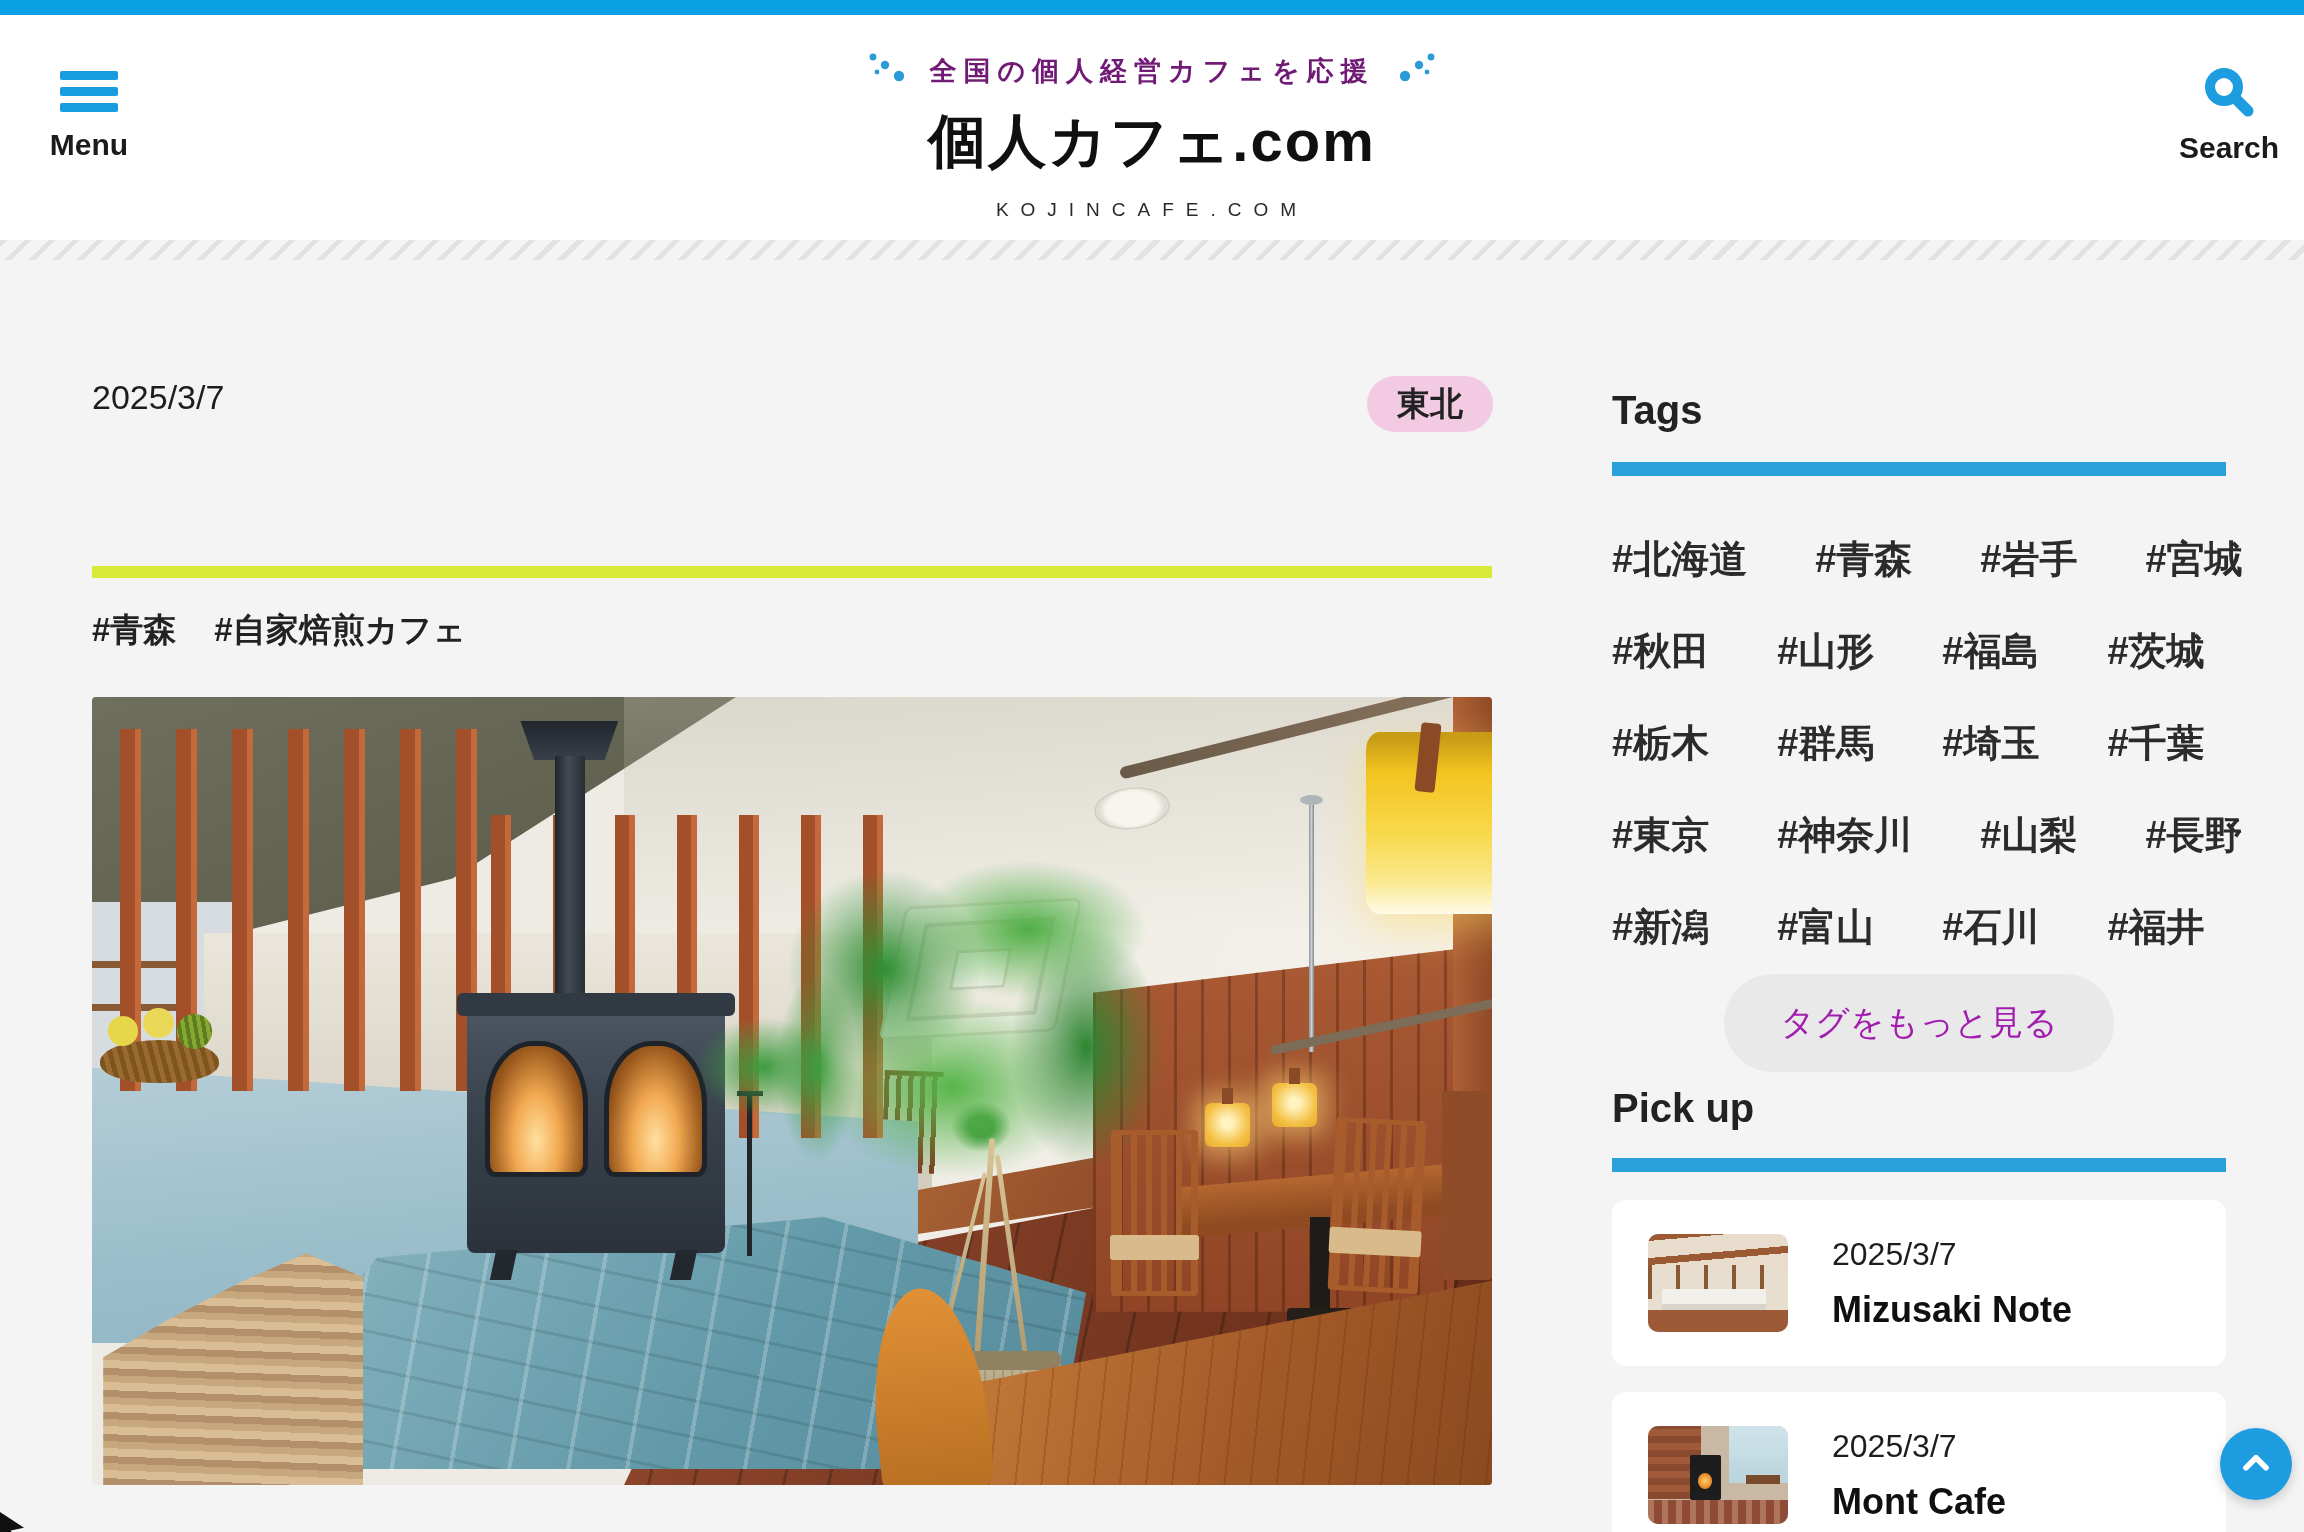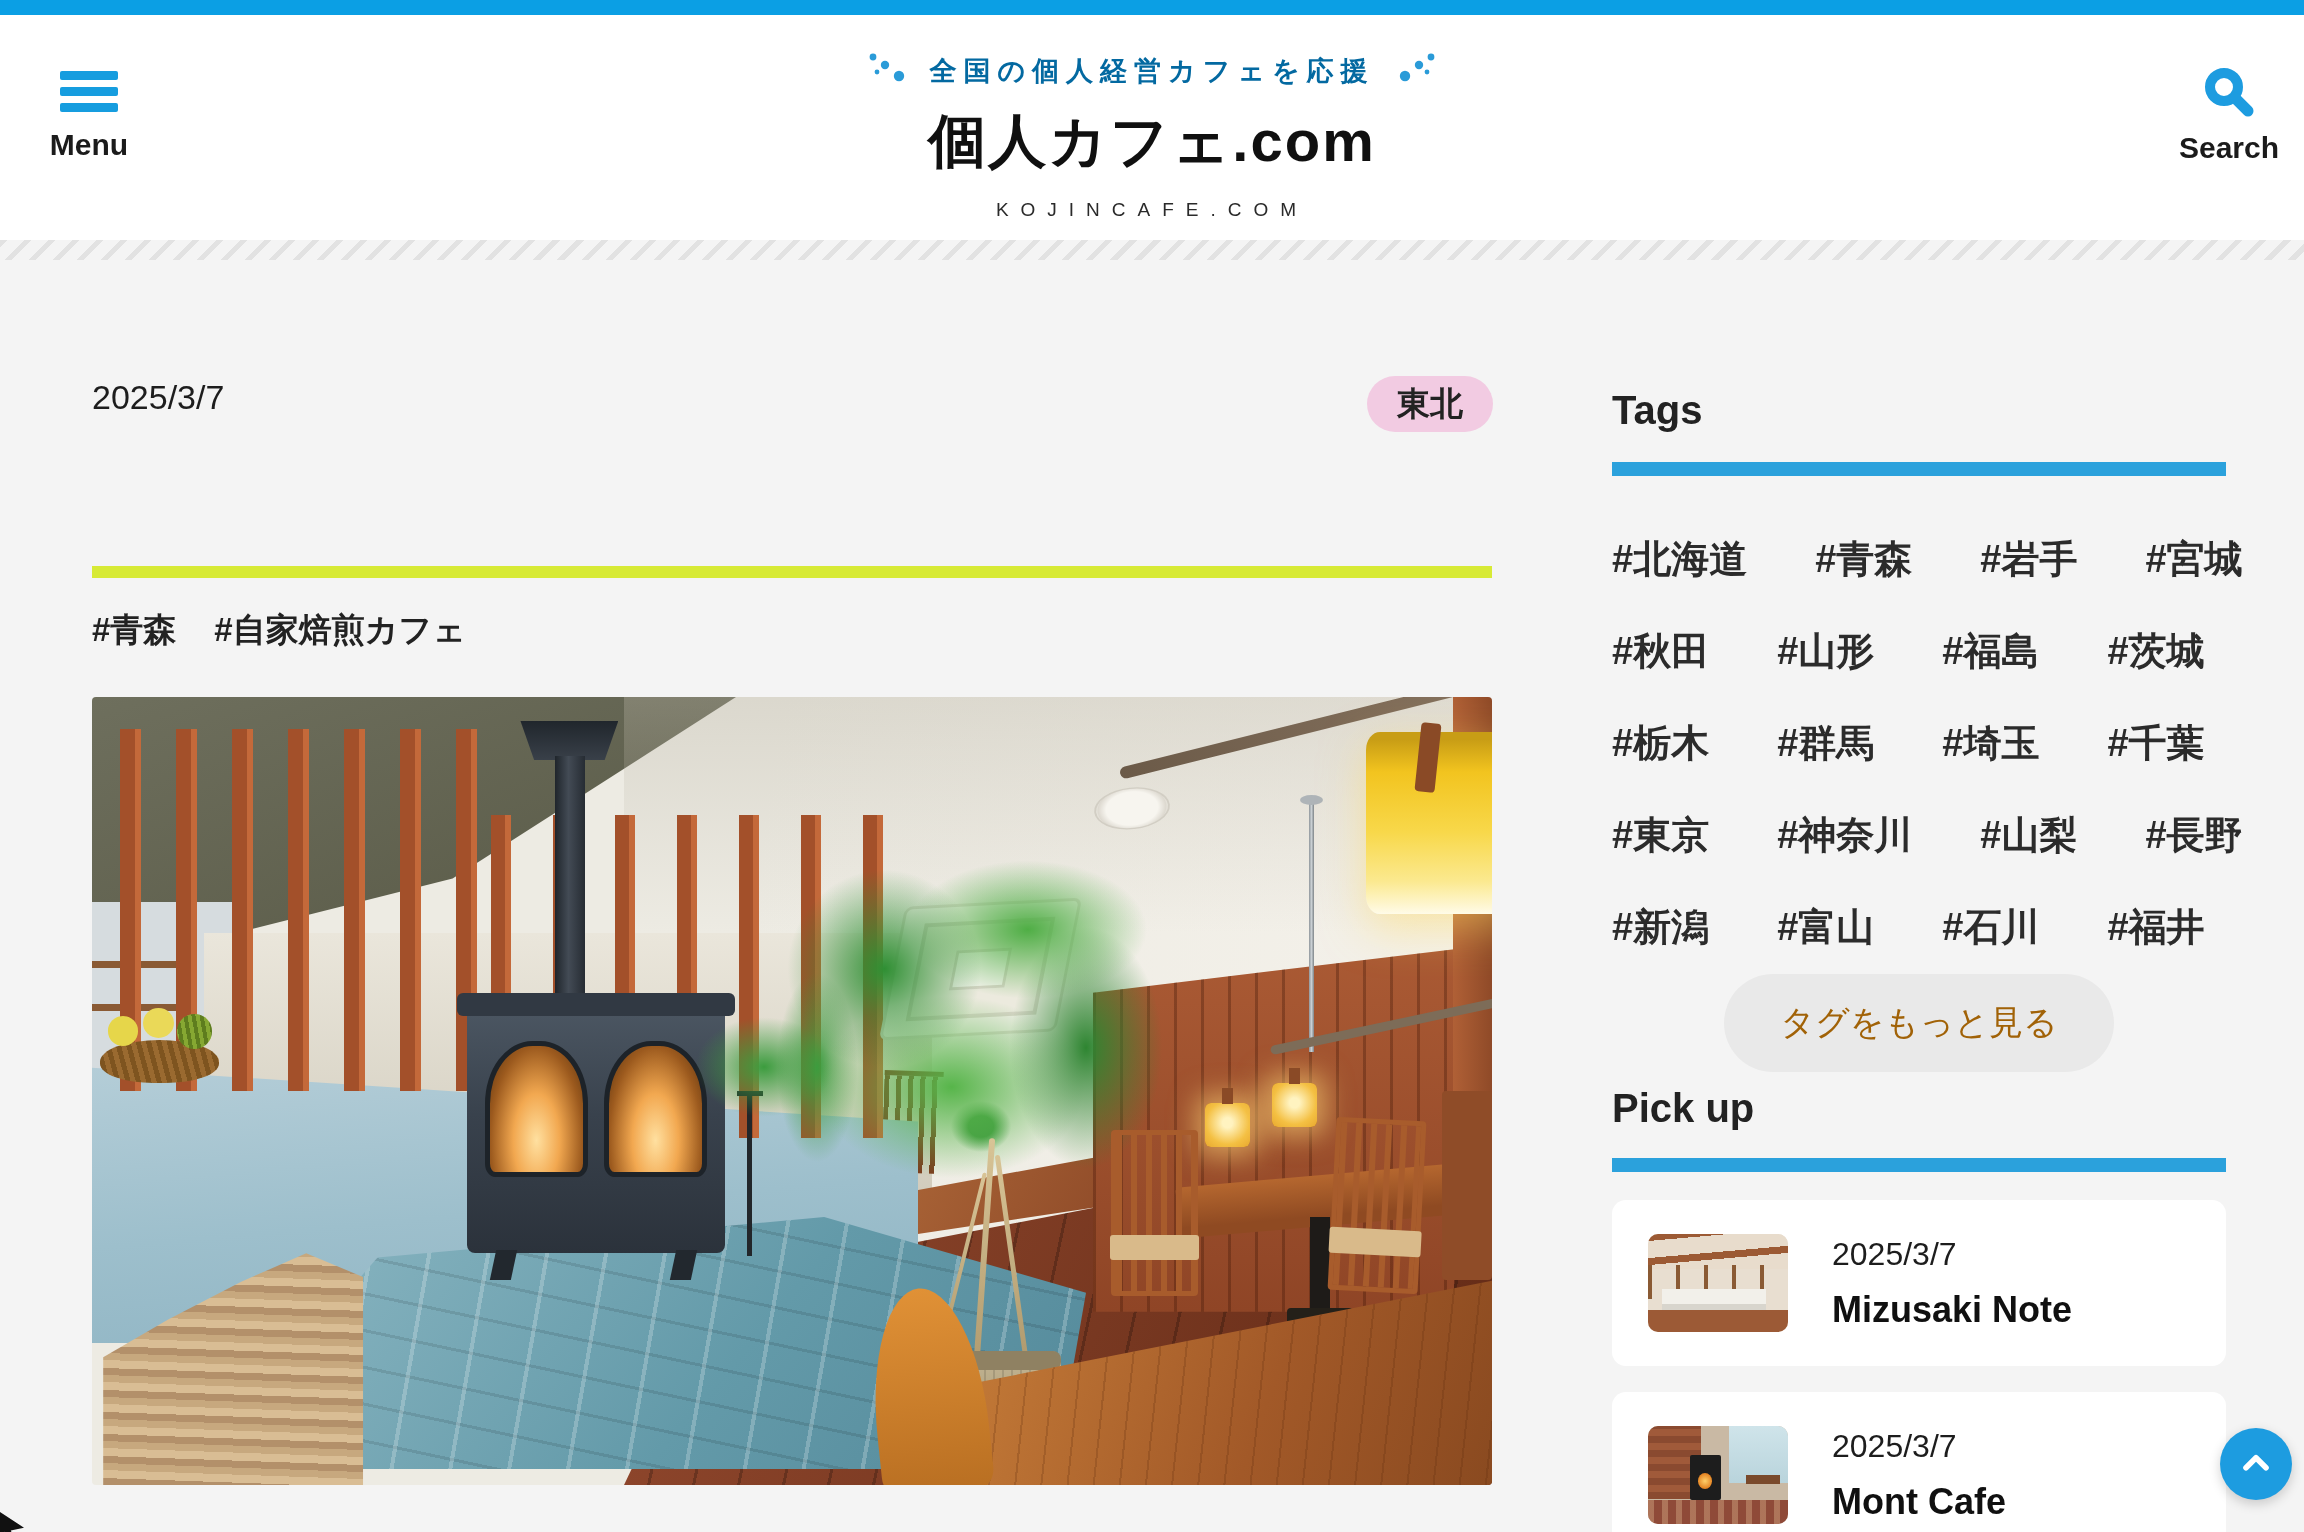--- a/index.html
+++ b/index.html
@@ -21,21 +21,21 @@
     background:repeating-linear-gradient(135deg,#e2e2e2 0 5px,rgba(0,0,0,0) 5px 17px);}
 
   .menu-button{position:absolute;left:30px;top:56px;width:118px;text-align:center;cursor:pointer;}
   .menu-icon{width:58px;margin:0 auto;}
   .menu-icon .bar{height:9px;background:var(--accent);border-radius:2px;margin-bottom:7px;}
   .menu-icon .bar:last-child{margin-bottom:0;}
   .menu-label{margin-top:16px;font-size:30px;font-weight:700;color:#1b1b1b;}
 
   .logo{position:absolute;left:50%;top:36px;transform:translateX(-50%);width:980px;text-align:center;cursor:pointer;}
   .logo-tagline{display:flex;align-items:center;justify-content:center;gap:20px;
-    color:#0369a1;font-size:27px;font-weight:700;letter-spacing:7px;}
+    color:#701a75;font-size:27px;font-weight:700;letter-spacing:7px;}
   .logo-title{margin-top:12px;font-size:58px;font-weight:800;color:#101010;letter-spacing:2px;}
   .logo-sub{margin-top:18px;font-size:19px;font-weight:500;letter-spacing:12px;color:#2a2a2a;}
 
   .search-button{position:absolute;left:2166px;top:48px;width:126px;text-align:center;cursor:pointer;}
   .search-label{margin-top:6px;font-size:30px;font-weight:700;color:#1b1b1b;}
 
   
   .article-date{position:absolute;left:92px;top:378px;font-size:34px;font-weight:500;color:#1d1d1d;}
   .region-badge{position:absolute;right:811px;top:376px;height:56px;line-height:56px;padding:0 30px;
     background:var(--pink);border-radius:999px;font-size:33px;font-weight:700;color:#222;cursor:pointer;}
@@ -156,21 +156,21 @@
     border-radius:50% 50% 14% 14% / 70% 70% 10% 10%;
     background:linear-gradient(180deg,#e09136,#b96f22);transform:rotate(-6deg);}
 
   
   .tags-heading{position:absolute;left:1612px;top:388px;font-size:40px;font-weight:700;color:#222;}
   .tags-rule{position:absolute;left:1612px;top:462px;width:614px;height:14px;background:#2ba1dc;}
   .tag-rows{position:absolute;left:1612px;top:534px;width:660px;}
   .tag-row{display:flex;gap:68px;height:48px;margin-bottom:44px;}
   .tag{font-size:38px;font-weight:700;color:#2b2b2b;cursor:pointer;white-space:nowrap;}
   .more-wrap{position:absolute;left:1612px;top:974px;width:614px;display:flex;justify-content:center;}
-  .more-btn{padding:26px 56px;background:#e9e9e9;border-radius:999px;font-size:34px;font-weight:500;color:#a16207;cursor:pointer;}
+  .more-btn{padding:26px 56px;background:#e9e9e9;border-radius:999px;font-size:34px;font-weight:500;color:#a21caf;cursor:pointer;}
   .pickup-heading{position:absolute;left:1612px;top:1086px;font-size:40px;font-weight:700;color:#222;}
   .pickup-rule{position:absolute;left:1612px;top:1158px;width:614px;height:14px;background:#2ba1dc;}
   .card{position:absolute;left:1612px;width:614px;height:166px;background:#ffffff;border-radius:14px;
     display:flex;align-items:center;padding-left:36px;cursor:pointer;}
   .card-1{top:1200px;}
   .card-2{top:1392px;}
   .thumb{position:relative;width:140px;height:98px;border-radius:10px;overflow:hidden;flex:none;}
   .thumb div{position:absolute;}
   .t1-base{inset:0;background:#e8ded0;}
   .t1-beams{left:0;top:0;width:100%;height:36%;

